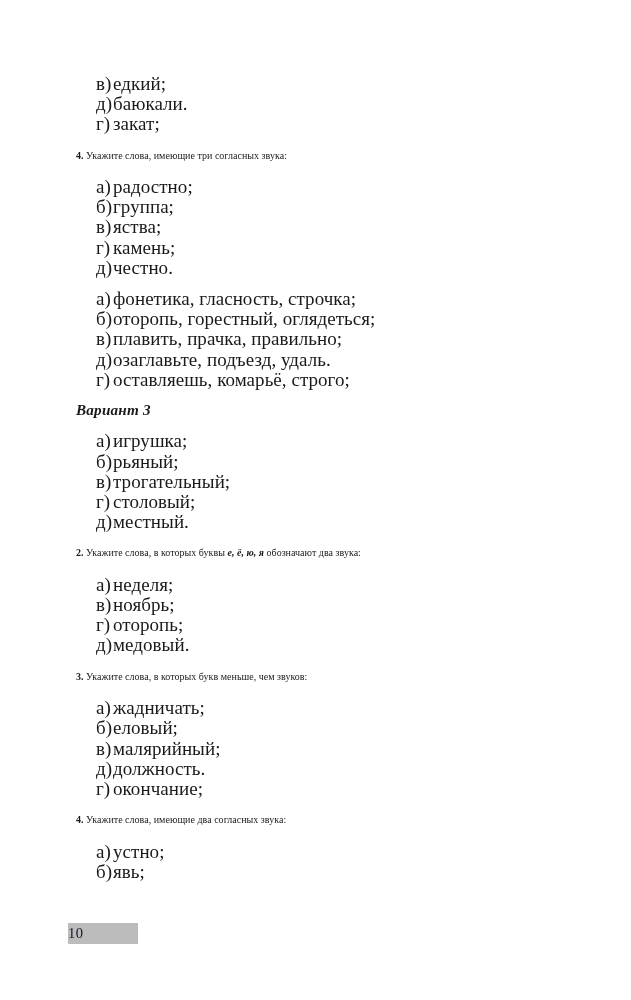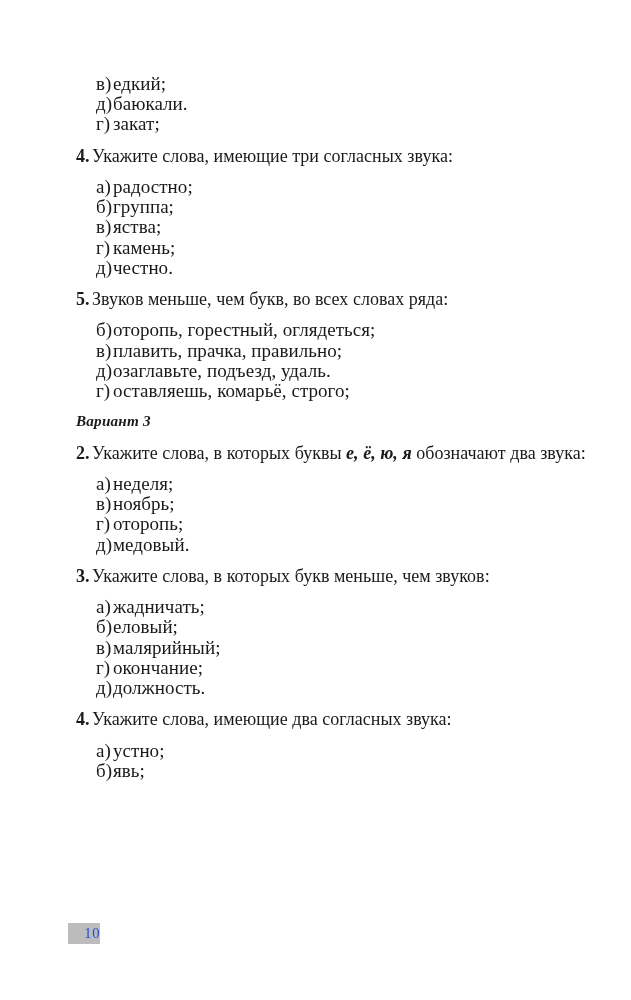--- a/index.html
+++ b/index.html
@@ -50,21 +50,21 @@
   .opt .marker {
     display: inline-block;
     min-width: 17px;
   }
 
   
   .question {
     margin-top: 11px;
   }
   .q-head {
-    font-size: 18px;
+    font-size: 10px;
     line-height: 20.4px;
     white-space: nowrap;
     letter-spacing: 0.02px;
     text-indent: 0;
   }
   .q-num {
     font-weight: bold;
     margin-right: 2.5px;
   }
   .q-head .em {
@@ -87,27 +87,27 @@
   }
   .variant-title + .question {
     margin-top: 0;
   }
 
   
   .page-number {
     position: absolute;
     left: 68px;
     top: 923px;
-    width: 32px;
+    width: 70px;
     height: 21px;
     background: #bcbcbc;
-    color: #1d4ed8;
+    color: #0f172a;
     font-size: 14.5px;
     line-height: 21px;
-    text-align: right;
+    text-align: left;
     font-family: "Liberation Serif", "DejaVu Serif", serif;
     letter-spacing: 0.6px;
   }
 </style>
 </head>
 <body>
 
 <div class="page">
 
   <div class="content">
@@ -121,48 +121,55 @@
           <div class="q-head"><span class="q-num">4.</span><span>Укажите слова, имеющие три согласных звука:</span></div>
           <ul class="opt-list q-body">
             <li class="opt"><span class="marker">а)</span><span>радостно;</span></li>
             <li class="opt"><span class="marker">б)</span><span>группа;</span></li>
             <li class="opt"><span class="marker">в)</span><span>яства;</span></li>
             <li class="opt"><span class="marker">г)</span><span>камень;</span></li>
             <li class="opt"><span class="marker">д)</span><span>честно.</span></li>
           </ul>
         </div>
         <div class="question">
-          <div class="q-head"><span class="q-num">5.</span><span>Звуков меньше, чем букв, во всех словах ряда:</span></div>
           <ul class="opt-list q-body">
+            <li class="opt"><span class="marker">а)</span><span>фонетика, гласность, строчка;</span></li>
             <li class="opt"><span class="marker">б)</span><span>оторопь, горестный, оглядеться;</span></li>
             <li class="opt"><span class="marker">в)</span><span>плавить, прачка, правильно;</span></li>
             <li class="opt"><span class="marker">д)</span><span>озаглавьте, подъезд, удаль.</span></li>
             <li class="opt"><span class="marker">г)</span><span>оставляешь, комарьё, строго;</span></li>
           </ul>
         </div>
         <div class="variant-title">Вариант 3</div>
         <div class="question">
+          <ul class="opt-list q-body">
+            <li class="opt"><span class="marker">а)</span><span>игрушка;</span></li>
+            <li class="opt"><span class="marker">б)</span><span>рьяный;</span></li>
+            <li class="opt"><span class="marker">в)</span><span>трогательный;</span></li>
+            <li class="opt"><span class="marker">г)</span><span>столовый;</span></li>
+            <li class="opt"><span class="marker">д)</span><span>местный.</span></li>
+          </ul>
         </div>
         <div class="question">
           <div class="q-head"><span class="q-num">2.</span><span>Укажите слова, в которых буквы </span><span class="em">е, ё, ю, я</span><span> обозначают два звука:</span></div>
           <ul class="opt-list q-body">
             <li class="opt"><span class="marker">а)</span><span>неделя;</span></li>
             <li class="opt"><span class="marker">в)</span><span>ноябрь;</span></li>
             <li class="opt"><span class="marker">г)</span><span>оторопь;</span></li>
             <li class="opt"><span class="marker">д)</span><span>медовый.</span></li>
           </ul>
         </div>
         <div class="question">
           <div class="q-head"><span class="q-num">3.</span><span>Укажите слова, в которых букв меньше, чем звуков:</span></div>
           <ul class="opt-list q-body">
             <li class="opt"><span class="marker">а)</span><span>жадничать;</span></li>
             <li class="opt"><span class="marker">б)</span><span>еловый;</span></li>
             <li class="opt"><span class="marker">в)</span><span>малярийный;</span></li>
+            <li class="opt"><span class="marker">д)</span><span>должность.</span></li>
             <li class="opt"><span class="marker">г)</span><span>окончание;</span></li>
-            <li class="opt"><span class="marker">д)</span><span>должность.</span></li>
           </ul>
         </div>
         <div class="question">
           <div class="q-head"><span class="q-num">4.</span><span>Укажите слова, имеющие два согласных звука:</span></div>
           <ul class="opt-list q-body">
             <li class="opt"><span class="marker">а)</span><span>устно;</span></li>
             <li class="opt"><span class="marker">б)</span><span>явь;</span></li>
           </ul>
         </div>
       </div>

